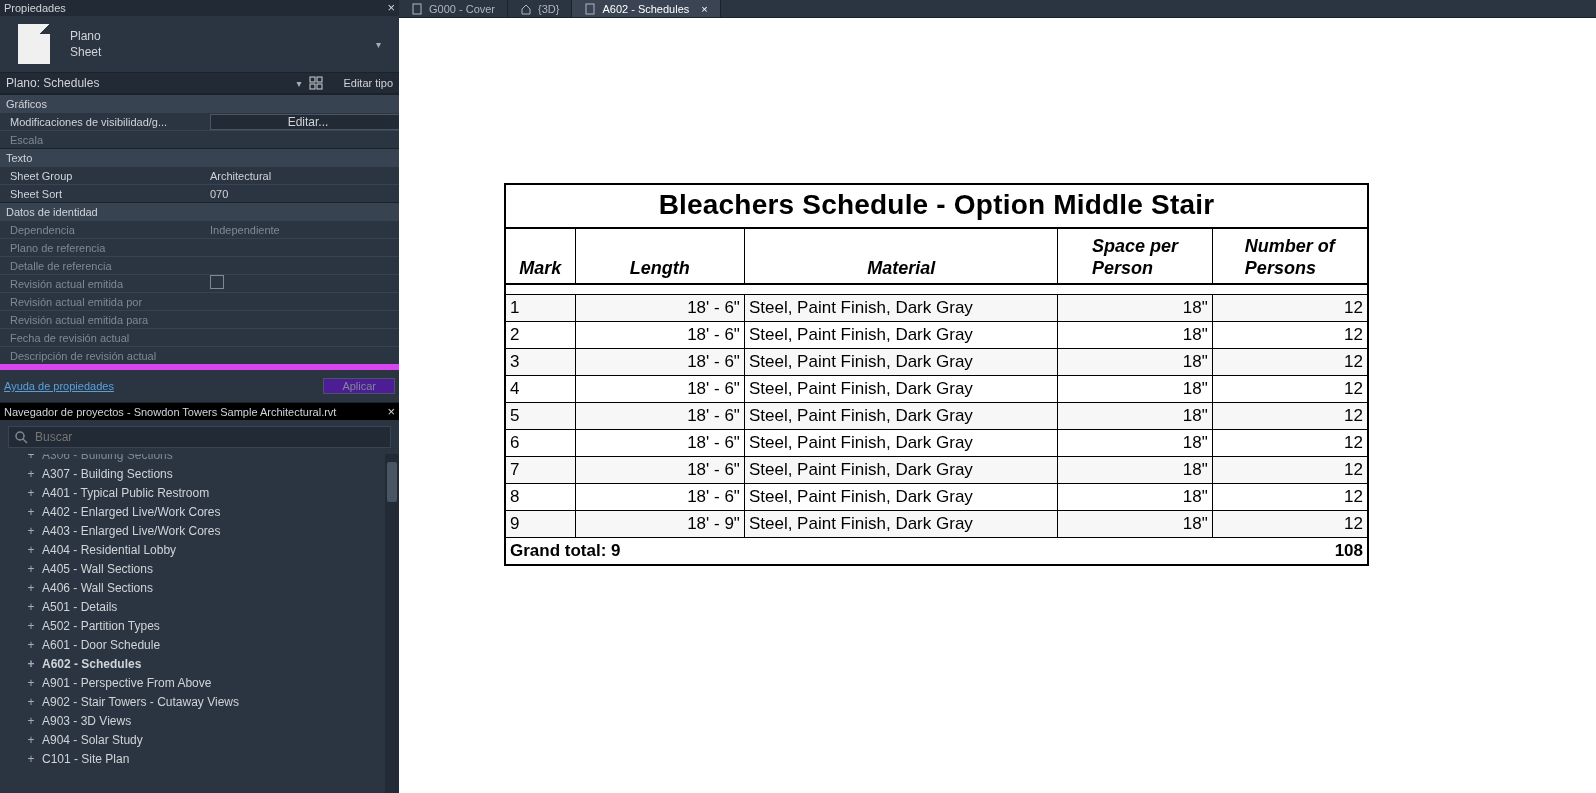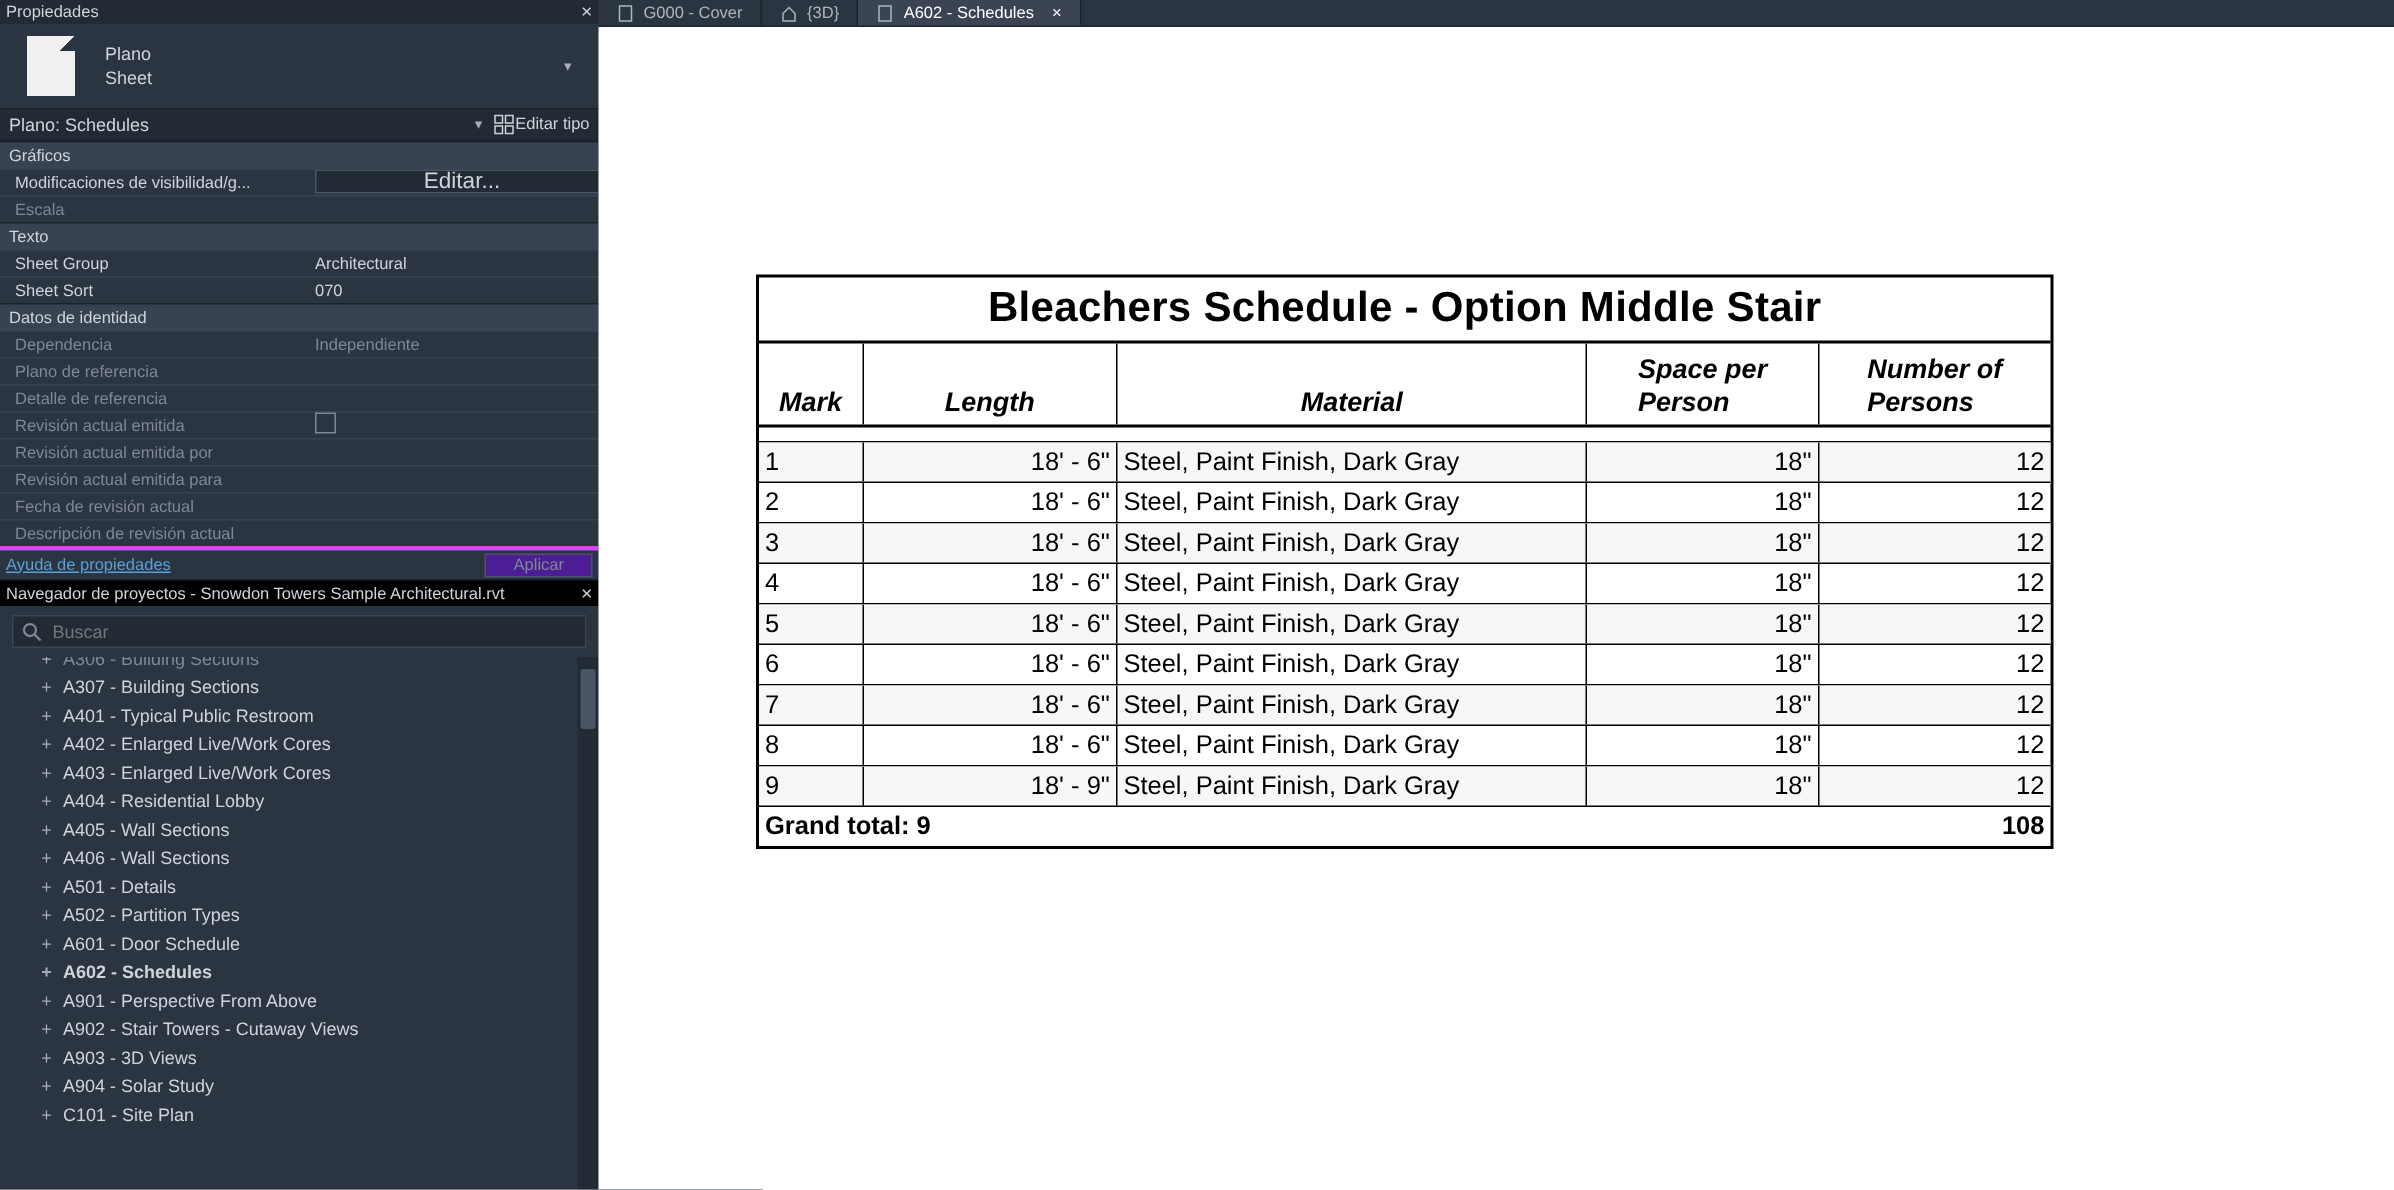--- a/index.html
+++ b/index.html
@@ -7,33 +7,33 @@
 .left-col { width:399px; display:flex; flex-direction:column; background:#2b3441; }
 .panel-title { background:#222a35; height:16px; line-height:16px; padding:0 4px; display:flex; justify-content:space-between; align-items:center; font-size:11px; }
 .close-x { cursor:pointer; font-size:13px; color:#d0d4d9; }
 .type-row { display:flex; align-items:center; padding:8px 10px 8px 18px; background:#2b3441; }
 .sheet-icon { width:32px; height:40px; background:#f0f0f0; position:relative; margin-right:20px; }
 .sheet-icon::after { content:""; position:absolute; top:0; right:0; width:10px; height:10px; background:linear-gradient(135deg,#f0f0f0 50%,#2b3441 50%); }
 .type-text { flex:1; line-height:16px; }
 .chev { color:#aab; font-size:10px; padding:0 8px; }
 .instance-row { display:flex; align-items:center; background:#222a35; height:22px; padding:0 6px; border-top:1px solid #1a222c; border-bottom:1px solid #1a222c; }
 .instance-label { flex:1; }
-.edittype { display:flex; align-items:center; gap:0; font-size:11px; }
+.edittype { display:flex; align-items:center; gap:20px; font-size:11px; }
 .prop-section { background:#384352; height:18px; line-height:18px; padding:0 6px; display:flex; justify-content:space-between; border-top:1px solid #1a222c; font-size:11px; }
 .prop-row { display:flex; height:18px; line-height:18px; padding:0 22px 0 10px; border-top:1px solid #384352; font-size:11px; }
 .prop-row.dim { color:#7f8894; }
 .prop-label { width:200px; overflow:hidden; white-space:nowrap; text-overflow:ellipsis; }
 .prop-val { flex:1; }
-.prop-btn { background:#222a35; border:1px solid #4a5564; height:16px; width:196px; text-align:center; line-height:14px; font-size:15px; color:#d0d4d9; }
+.prop-btn { background:#222a35; border:1px solid #4a5564; height:16px; width:196px; text-align:center; line-height:14px; font-size:12px; color:#d0d4d9; }
 .prop-chk { width:14px; height:14px; border:1px solid #7f8894; display:inline-block; }
 .prop-end { width:14px; border-left:1px solid #4a5564; margin-left:4px; }
 .prop-scroll { width:12px; background:#222a35; }
 .props-body { display:flex; }
 .props-grid { flex:1; }
-.help-row { display:flex; justify-content:space-between; align-items:center; height:22px; padding:0 4px; border-top:3px solid #d946ef; }
+.help-row { display:flex; justify-content:space-between; align-items:center; height:22px; padding:16px 4px; border-top:6px solid #d946ef; }
 .help-link { color:#5aa0d8; text-decoration:underline; font-size:11px; }
 .apply-btn { background:#4c1d95; border:1px solid #4a5564; color:#7f8894; padding:1px 18px; font-size:11px; }
 .browser-title { background:#000000; height:18px; line-height:18px; padding:0 4px; display:flex; justify-content:space-between; font-size:11px; border-top:1px solid #1a222c; }
 .search-row { padding:6px 8px; }
 .search-box { width:100%; height:22px; background:#222a35; border:1px solid #3a4452; color:#7f8894; padding:0 6px 0 26px; font-size:12px; }
 .search-wrap { position:relative; }
 .search-ico { position:absolute; left:6px; top:4px; color:#7f8894; }
 .tree { flex:1; overflow:hidden; position:relative; padding-left:18px; }
 .tree-item { height:19px; line-height:19px; padding-left:8px; white-space:nowrap; font-size:12px; display:flex; align-items:center; gap:6px; }
 .tree-item.cut { color:#7f8894; margin-top:-8px; }

